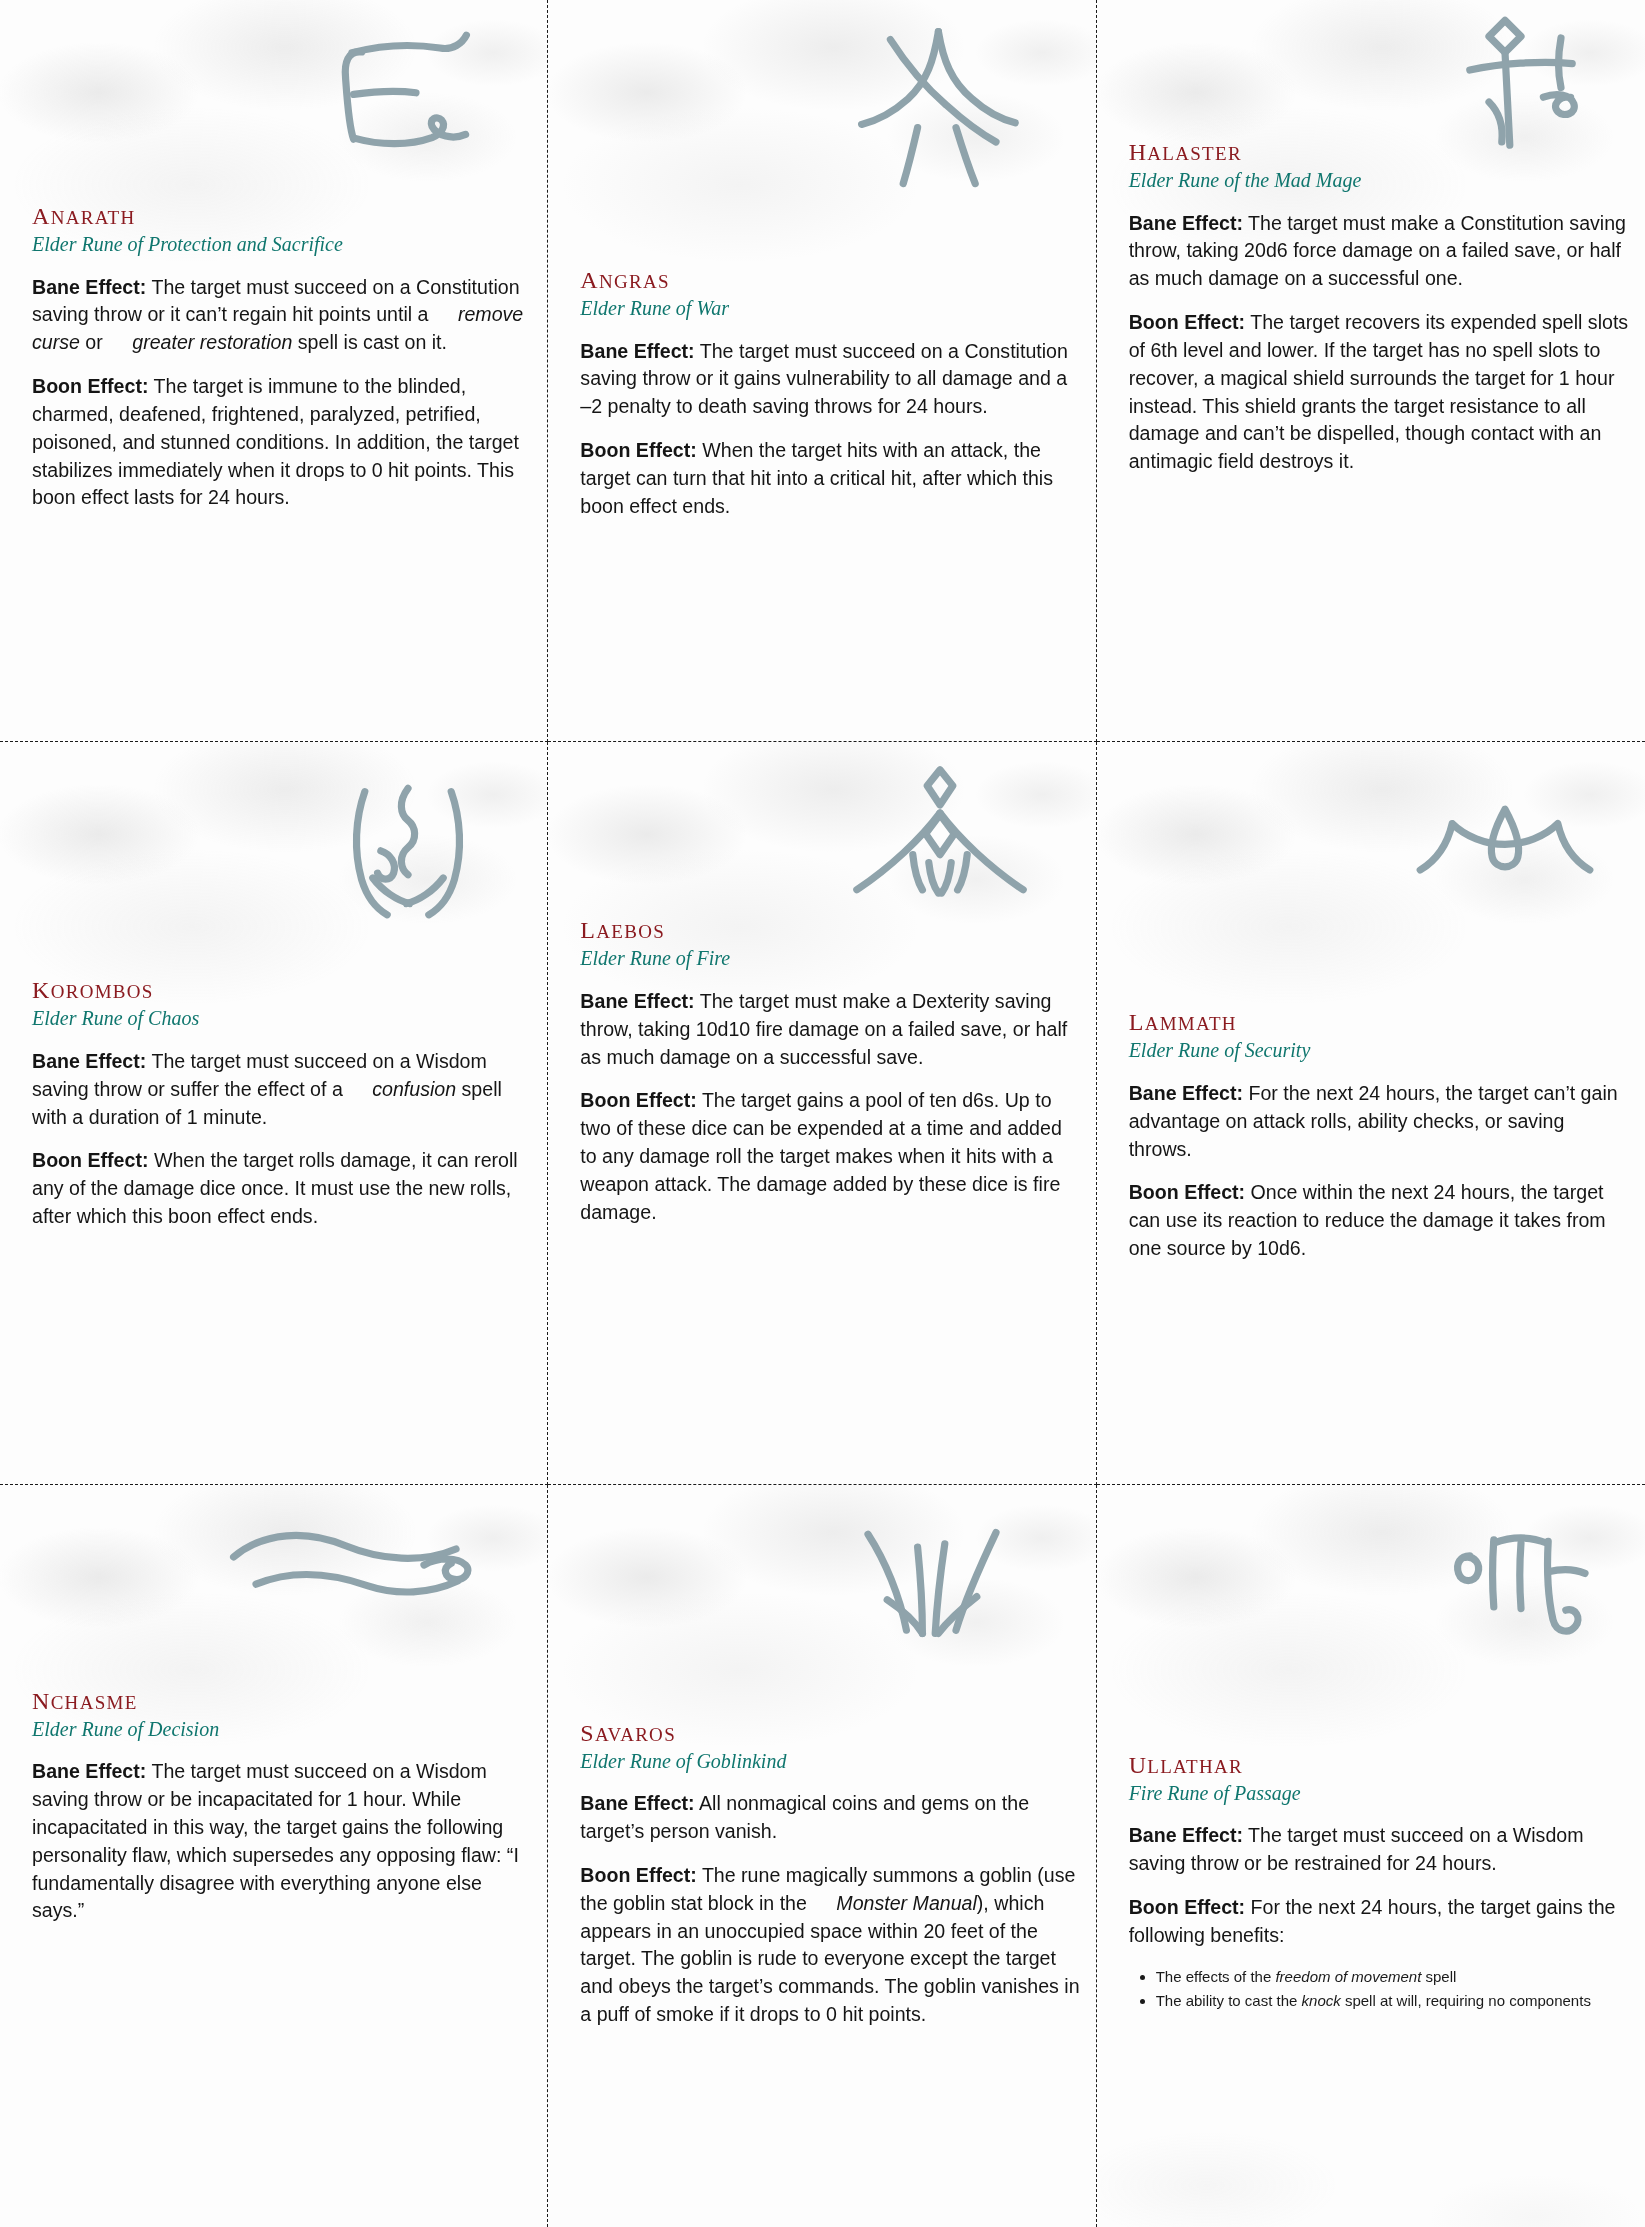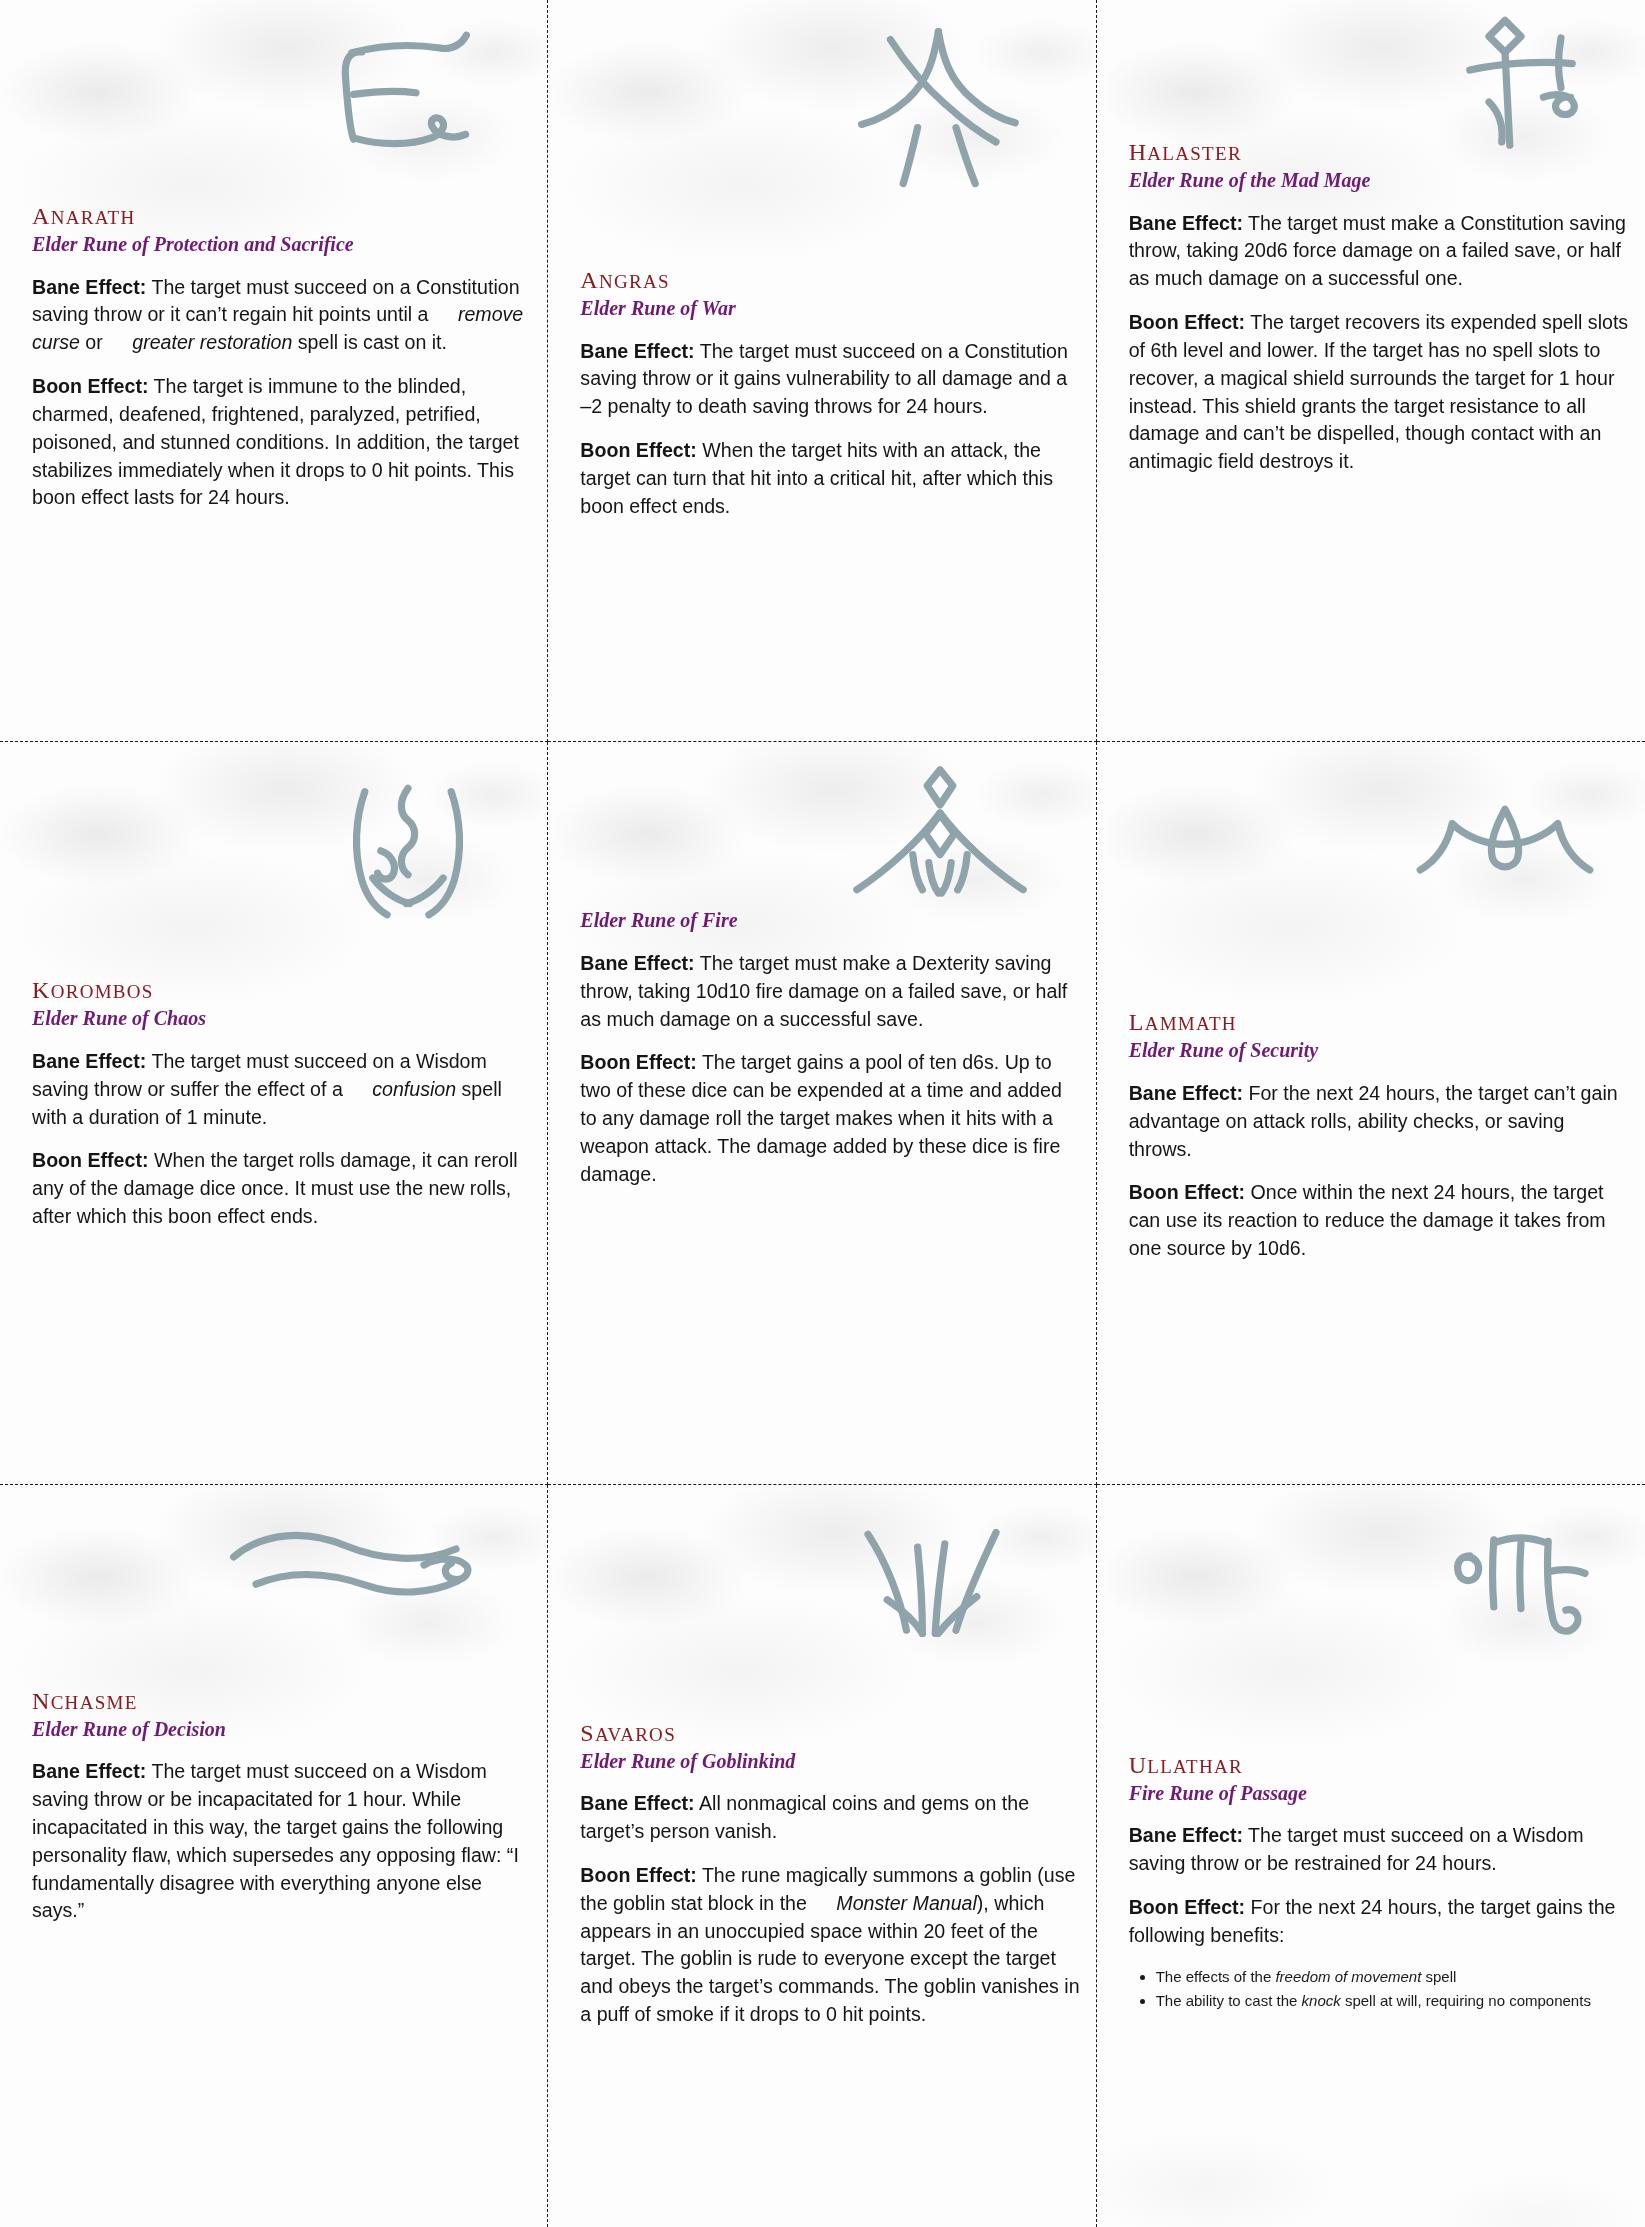--- a/index.html
+++ b/index.html
@@ -90,24 +90,23 @@
     font-weight: 400;
     margin: 0 0 2.4px 0;
     line-height: 1.05;
   }
   .rune-name::first-letter { font-size: 34px; }
 
   .rune-sub {
     font-family: "Liberation Serif", serif;
     font-style: italic;
     font-size: 20px;
-    color: #701a75;
+    color: #0f766e;
     margin: 0 0 17.6px 0;
     line-height: 1.15;
-    font-weight: bold;
   }
 
   .para {
     font-family: "Liberation Sans", sans-serif;
     font-size: 19.6px;
     line-height: 1.42;
     color: #151515;
     margin: 0 0 16px 0;
   }
   .para:last-child { margin-bottom: 0; }
@@ -226,20 +225,21 @@
         <path d="M120 60 C96 92 58 128 16 156"></path>
         <path d="M120 60 C144 92 182 128 224 156"></path>
         <path d="M86 112 C88 132 92 146 98 156"></path>
         <path d="M106 122 C108 140 112 152 118 160"></path>
         <path d="M134 122 C132 140 128 152 122 160"></path>
         <path d="M154 112 C152 132 148 146 142 156"></path>
       </svg>
     </div>
     <div class="card-body">
       <div class="spacer-175"></div>
+      <h2 class="rune-name">Laebos</h2>
       <div class="rune-sub">Elder Rune of Fire</div>
       <p class="para"><b>Bane Effect:</b><span> The target must make a Dexterity saving throw, taking 10d10 fire damage on a failed save, or half as much damage on a successful save.</span></p>
       <p class="para"><b>Boon Effect:</b><span> The target gains a pool of ten d6s. Up to two of these dice can be expended at a time and added to any damage roll the target makes when it hits with a weapon attack. The damage added by these dice is fire damage.</span></p>
     </div>
   </div>
 
   <div class="card col3 row2">
     <div class="texture"></div>
     <div class="rune-art" style="left:312px; top:40px;">
       <svg width="192" height="112" viewBox="0 0 240 140" fill="none" stroke="#8fa3ab" stroke-width="9" stroke-linecap="round" stroke-linejoin="round">

